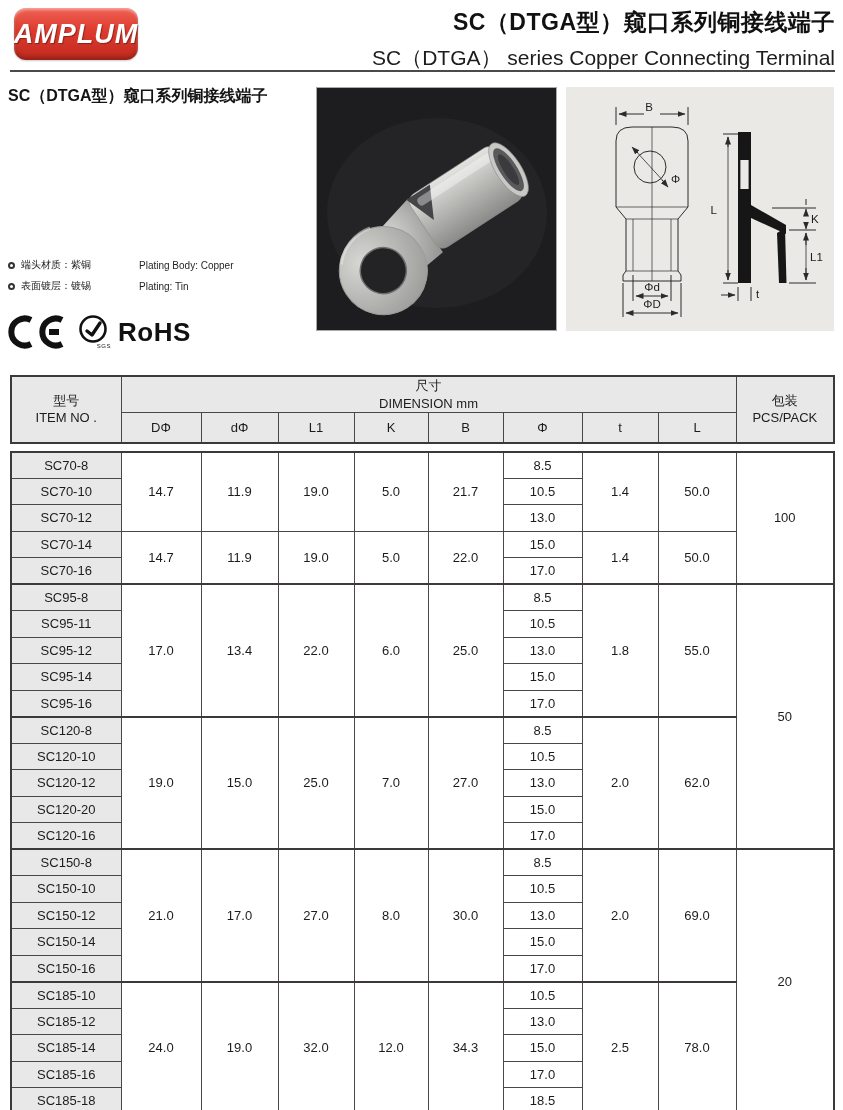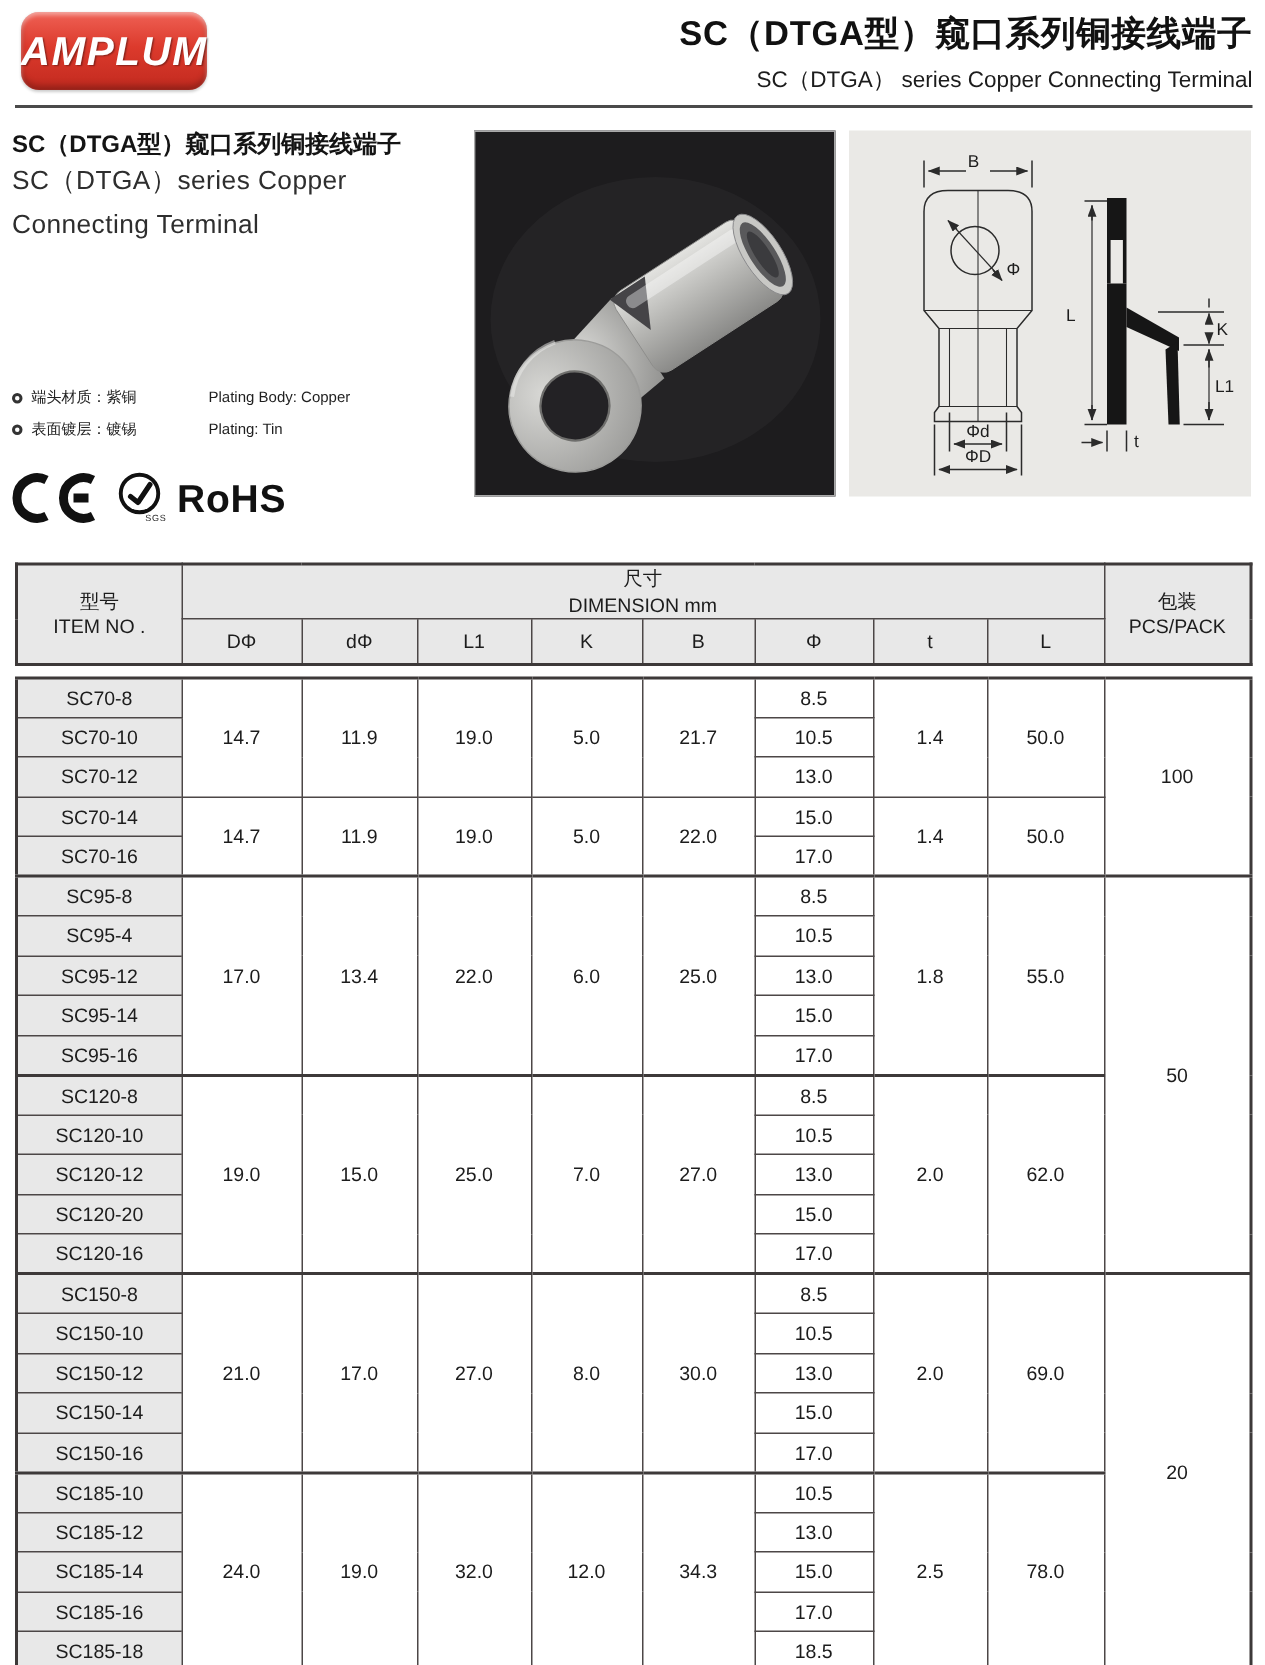--- a/index.html
+++ b/index.html
@@ -8,21 +8,21 @@
 
   
   .logo { position:absolute; left:14px; top:8px; width:124px; height:52px;
           background:linear-gradient(180deg,#ef6155 0%,#dc3a2c 45%,#c22a1f 100%);
           border-radius:12px; display:flex; align-items:center; justify-content:center;
           box-shadow:inset 0 2px 3px rgba(255,255,255,.45), inset 0 -3px 4px rgba(0,0,0,.25), 0 1px 2px rgba(0,0,0,.2); }
   .logo span { color:#fff; font-size:27px; font-weight:bold; font-style:italic; letter-spacing:1px;
                text-shadow:1px 1px 1px rgba(0,0,0,.35); }
   .head-titles { position:absolute; right:8px; top:7px; text-align:right; }
   .head-title-zh { font-size:23px; font-weight:bold; color:#111; letter-spacing:0.5px; }
-  .head-title-en { font-size:15px; color:#1c1c1c; margin-top:6px; }
+  .head-title-en { font-size:21px; color:#1c1c1c; margin-top:6px; }
   .head-rule { position:absolute; left:10px; right:8px; top:70px; height:2px; background:#4a4a4a; }
 
   
   .prod-title-zh { position:absolute; left:8px; top:86px; font-size:16px; font-weight:bold; color:#141414; }
   .prod-title-en { position:absolute; left:8px; top:106px; font-size:17.5px; color:#2e2e2e; line-height:29px; letter-spacing:.3px; }
   .spec-list { position:absolute; left:8px; top:258px; font-size:10px; color:#222; }
   .spec-line { display:flex; align-items:center; margin-bottom:7px; }
   .bullet { display:inline-block; width:7px; height:7px; border:2px solid #333; border-radius:50%; margin-right:6px; flex:none; }
   .spec-zh { width:118px; }
   .spec-en { color:#1f1f1f; }
@@ -58,24 +58,20 @@
   <div class="logo">
     <span>AMPLUM</span>
   </div>
   <div class="head-titles">
     <div class="head-title-zh">SC（DTGA型）窥口系列铜接线端子</div>
     <div class="head-title-en">SC（DTGA） series Copper Connecting Terminal</div>
   </div>
   <div class="head-rule"></div>
 
   <div class="prod-title-zh">SC（DTGA型）窥口系列铜接线端子</div>
-  <div class="prod-title-en">
-    <div>SC（DTGA）series Copper</div>
-    <div>Connecting Terminal</div>
-  </div>
 
   <div class="spec-list">
     <div class="spec-line">
       <span class="bullet"></span>
       <span class="spec-zh">端头材质：紫铜</span>
       <span class="spec-en">Plating Body: Copper</span>
     </div>
     <div class="spec-line">
       <span class="bullet"></span>
       <span class="spec-zh">表面镀层：镀锡</span>
@@ -312,21 +308,21 @@
         <td rowspan="5">13.4</td>
         <td rowspan="5">22.0</td>
         <td rowspan="5">6.0</td>
         <td rowspan="5">25.0</td>
         <td class="phi">8.5</td>
         <td rowspan="5">1.8</td>
         <td rowspan="5">55.0</td>
         <td rowspan="10" class="pack">50</td>
       </tr>
       <tr>
-        <td class="item">SC95-4</td>
+        <td class="item">SC95-11</td>
         <td class="phi">10.5</td>
       </tr>
       <tr>
         <td class="item">SC95-12</td>
         <td class="phi">13.0</td>
       </tr>
       <tr>
         <td class="item">SC95-14</td>
         <td class="phi">15.0</td>
       </tr>

